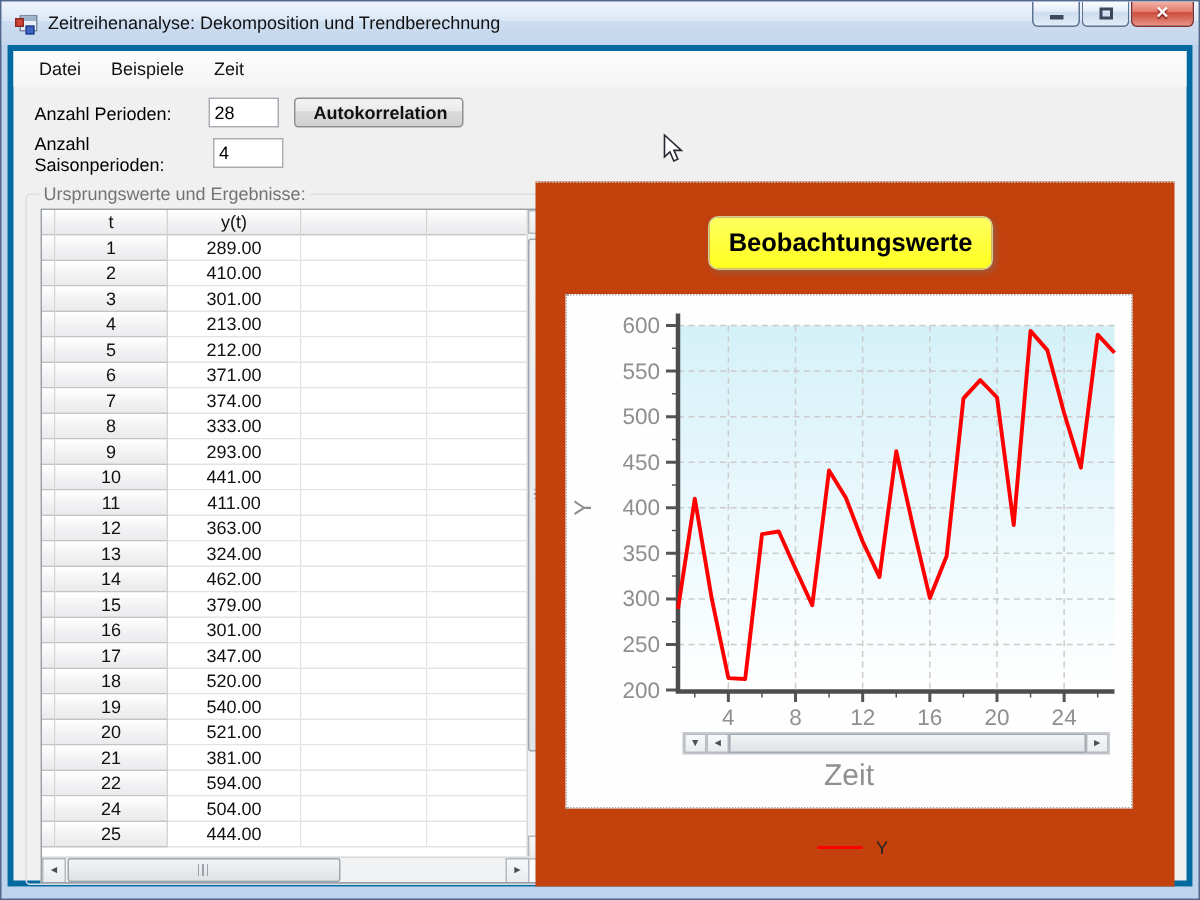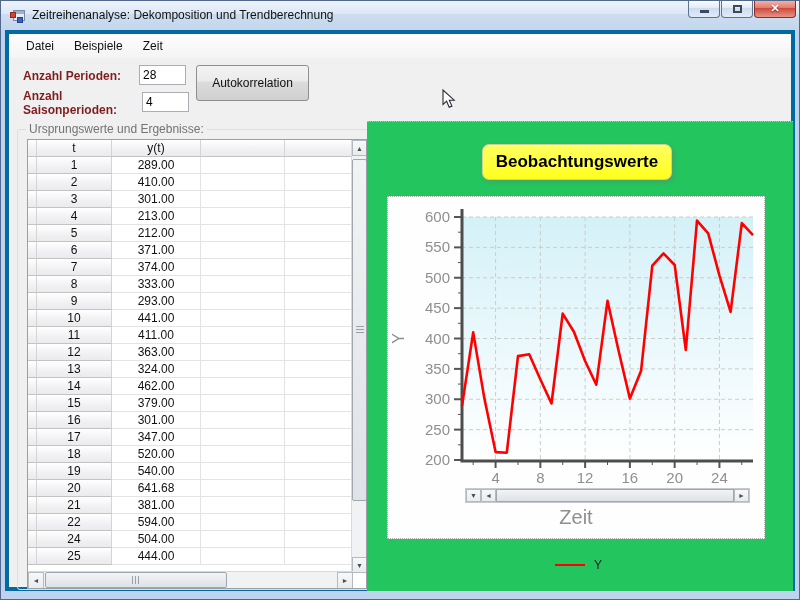--- a/index.html
+++ b/index.html
@@ -25,25 +25,25 @@
   .glyph-max{position:absolute;left:11px;top:4px;width:9px;height:8px;border:2px solid #3a4a5c;background:transparent;}
   .glyph-close{position:absolute;width:100%;text-align:center;top:1px;color:#fff;font-size:11px;font-weight:bold;
         text-shadow:0 1px 1px #7c241d;}
   .client{position:absolute;left:4px;top:29px;right:4px;bottom:8px;background:#f0f0f0;
         border:4px solid #0369a1;}
   
   .menubar{position:absolute;left:0;top:0;width:100%;height:24px;background:linear-gradient(#fdfdfd,#f4f4f4);
         display:flex;align-items:center;padding-left:7px;}
   .menu-item{font-size:12px;color:#111;padding:4px 10px;cursor:default;}
   
-  .lbl{position:absolute;font-size:12px;color:#7f1d1d;line-height:14px;font-weight:bold;}
+  .lbl{position:absolute;font-size:12px;color:#000000;line-height:14px;}
   .tbox{position:absolute;width:47px;height:20px;border:1px solid #abadb3;background:#fff;
         font-size:12px;padding:1px 3px;outline:none;}
-  .pushbtn{position:absolute;height:36px;border:1px solid #8e8f8f;border-radius:3px;font-size:12px;color:#111;
-        background:linear-gradient(#f3f3f3,#ebebeb 45%,#dcdcdc 46%,#cfcfcf);padding:0 12px;}
+  .pushbtn{position:absolute;height:20px;border:1px solid #8e8f8f;border-radius:3px;font-size:12px;color:#111;
+        background:linear-gradient(#f3f3f3,#ebebeb 45%,#dcdcdc 46%,#cfcfcf);padding:0 12px;font-weight:bold;}
   
   .groupbox{position:absolute;left:8px;top:88px;width:354px;height:468px;}
   .groupbox .frame{position:absolute;left:0;top:7px;right:0;bottom:0;border:1px solid #d9dfe4;border-radius:3px;}
   .groupbox .gb-label{position:absolute;left:9px;top:0;background:#f0f0f0;padding:0 3px;font-size:12px;color:#737373;}
   
   .grid{position:absolute;left:10px;top:17px;width:340px;height:450px;background:#fff;border:1px solid #9aa0a6;overflow:hidden;}
   .ghead{display:flex;height:17px;}
   .gc{height:17px;font-size:12px;color:#111;text-align:center;line-height:16px;overflow:hidden;flex:none;}
   .hc{background:linear-gradient(#ffffff,#f1f1f3 60%,#ebebee);border-right:1px solid #d4d4d4;border-bottom:1px solid #c3c3c3;}
   .dc{background:#fff;border-right:1px solid #e3e3e3;border-bottom:1px solid #e3e3e3;}
@@ -59,21 +59,21 @@
   .grip-h{width:8px;height:8px;background:repeating-linear-gradient(to right,#9aa1a8 0 1px,transparent 1px 3px);}
   .vscroll{position:absolute;right:0;top:0;width:15px;height:433px;background:#f1f2f3;border-left:1px solid #d9d9d9;}
   .vscroll .up{position:absolute;left:0;top:0;width:15px;height:16px;}
   .vscroll .down{position:absolute;left:0;bottom:0;width:15px;height:16px;}
   .vscroll .sb-thumb{position:absolute;left:0;top:19px;width:15px;height:342px;}
   .hscroll{position:absolute;left:0;bottom:0;width:325px;height:17px;background:#f1f2f3;border-top:1px solid #d9d9d9;}
   .hscroll .left{position:absolute;left:0;top:0;width:16px;height:17px;}
   .hscroll .right{position:absolute;right:0;top:0;width:16px;height:17px;}
   .hscroll .sb-thumb{position:absolute;left:17px;top:0;width:182px;height:16px;}
   
-  .right-panel{position:absolute;left:358px;top:87px;width:426px;height:470px;background:#22c55e;
+  .right-panel{position:absolute;left:348px;top:87px;width:426px;height:470px;background:#c2410c;
         border-top:1px dotted #bfbfbf;}
   .chart-title{position:absolute;left:115px;top:22px;width:190px;height:36px;border:1px solid #cfcf96;border-radius:7px;
         background:linear-gradient(#ffff60,#ffff1e);box-shadow:2px 2px 4px rgba(120,120,120,.45);
         font-size:17px;font-weight:bold;color:#000;text-align:center;line-height:34px;}
   .chart-box{position:absolute;left:20px;top:74px;width:378px;height:343px;background:#fefefe;border:1px dotted #aaa;}
   .chart-box svg{position:absolute;left:0;top:0;}
   .chart-box svg text.tick{font-size:15px;fill:#8f8f8f;font-family:"Liberation Sans",sans-serif;}
   .chart-box svg text.axis-label{font-size:16px;fill:#8f8f8f;font-family:"Liberation Sans",sans-serif;}
   .chart-hscroll{position:absolute;left:77px;top:291px;width:285px;height:15px;background:#eef0f1;border:1px solid #c6cace;display:flex;}
   .chart-hscroll .sb-btn{width:15px;height:13px;}
@@ -271,21 +271,21 @@
             <div class="grow">
               <div class="gc hc w-rh"></div>
               <div class="gc hc w-t">19</div>
               <div class="gc dc w-y">540.00</div>
               <div class="gc dc w-c3"></div>
               <div class="gc dc w-c4"></div>
             </div>
             <div class="grow">
               <div class="gc hc w-rh"></div>
               <div class="gc hc w-t">20</div>
-              <div class="gc dc w-y">641.68</div>
+              <div class="gc dc w-y">521.00</div>
               <div class="gc dc w-c3"></div>
               <div class="gc dc w-c4"></div>
             </div>
             <div class="grow">
               <div class="gc hc w-rh"></div>
               <div class="gc hc w-t">21</div>
               <div class="gc dc w-y">381.00</div>
               <div class="gc dc w-c3"></div>
               <div class="gc dc w-c4"></div>
             </div>

